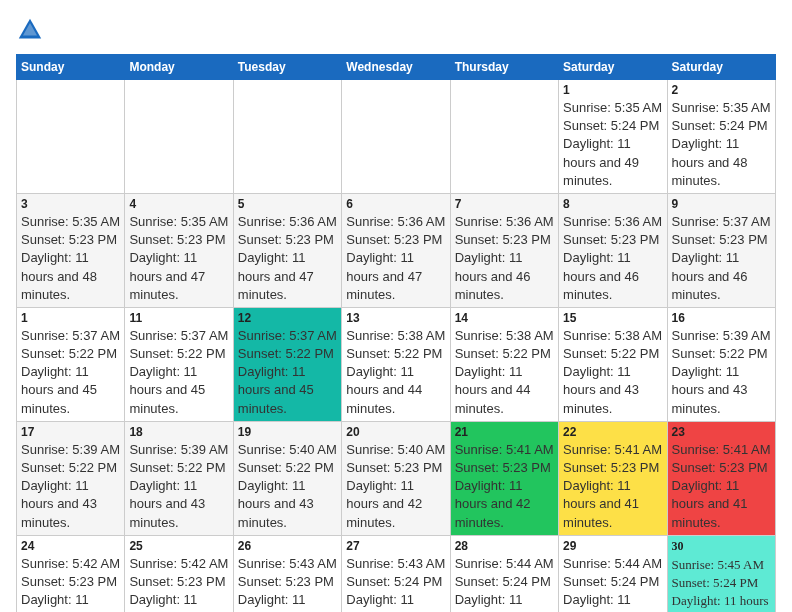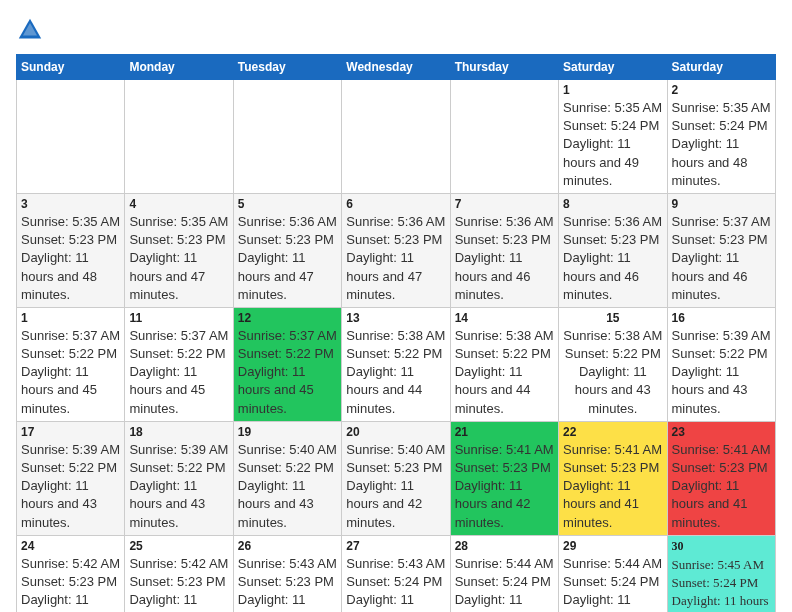--- a/index.html
+++ b/index.html
@@ -200,39 +200,39 @@
           <div class="day-info" style="white-space: pre-line;">Sunrise: 5:37 AM
 Sunset: 5:22 PM
 Daylight: 11 hours and 45 minutes.</div>
         </td>
         <td style="background: rgb(255, 255, 255);">
           <span class="day-number">11</span>
           <div class="day-info" style="white-space: pre-line;">Sunrise: 5:37 AM
 Sunset: 5:22 PM
 Daylight: 11 hours and 45 minutes.</div>
         </td>
-        <td style="background: #22c55e;">
+        <td style="background: #14b8a6;">
           <span class="day-number">12</span>
           <div class="day-info" style="white-space: pre-line;">Sunrise: 5:37 AM
 Sunset: 5:22 PM
 Daylight: 11 hours and 45 minutes.</div>
         </td>
         <td style="background: rgb(255, 255, 255);">
           <span class="day-number">13</span>
           <div class="day-info" style="white-space: pre-line;">Sunrise: 5:38 AM
 Sunset: 5:22 PM
 Daylight: 11 hours and 44 minutes.</div>
         </td>
         <td style="background: rgb(255, 255, 255);">
           <span class="day-number">14</span>
           <div class="day-info" style="white-space: pre-line;">Sunrise: 5:38 AM
 Sunset: 5:22 PM
 Daylight: 11 hours and 44 minutes.</div>
         </td>
-        <td style="background: rgb(255, 255, 255); text-align: center;">
+        <td style="background: rgb(255, 255, 255);">
           <span class="day-number">15</span>
           <div class="day-info" style="white-space: pre-line;">Sunrise: 5:38 AM
 Sunset: 5:22 PM
 Daylight: 11 hours and 43 minutes.</div>
         </td>
         <td style="background: rgb(255, 255, 255);">
           <span class="day-number">16</span>
           <div class="day-info" style="white-space: pre-line;">Sunrise: 5:39 AM
 Sunset: 5:22 PM
 Daylight: 11 hours and 43 minutes.</div>

